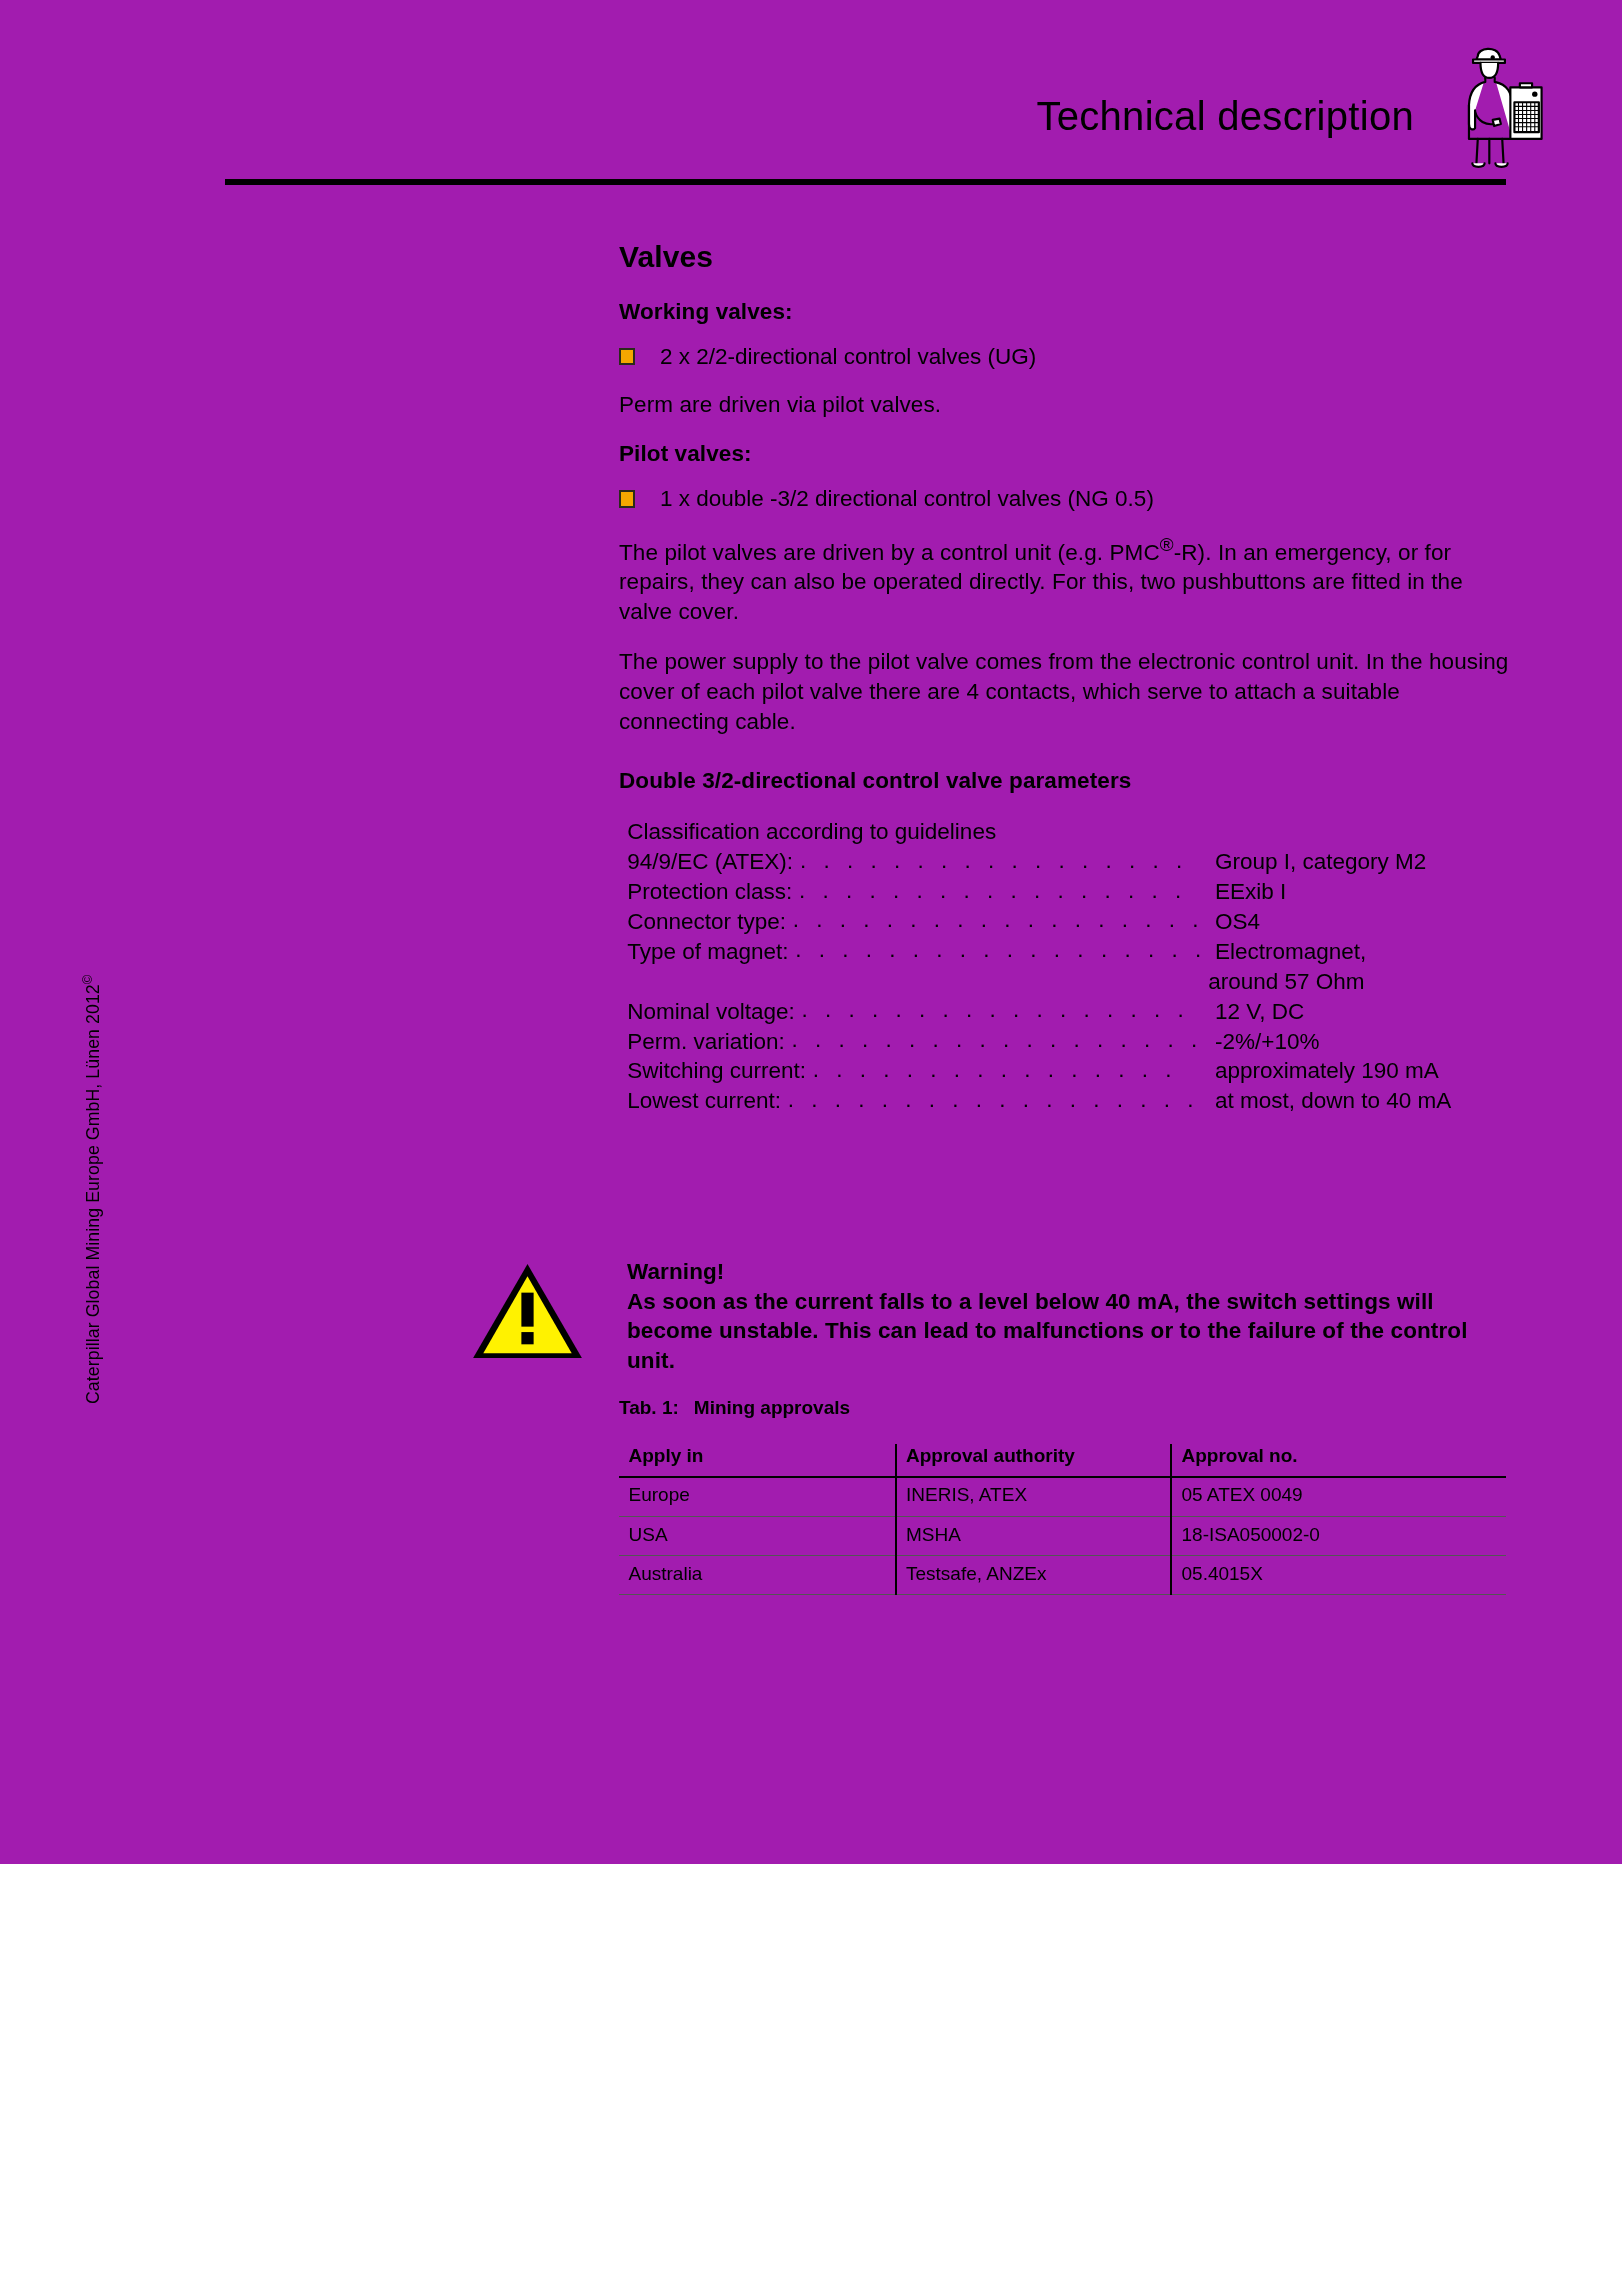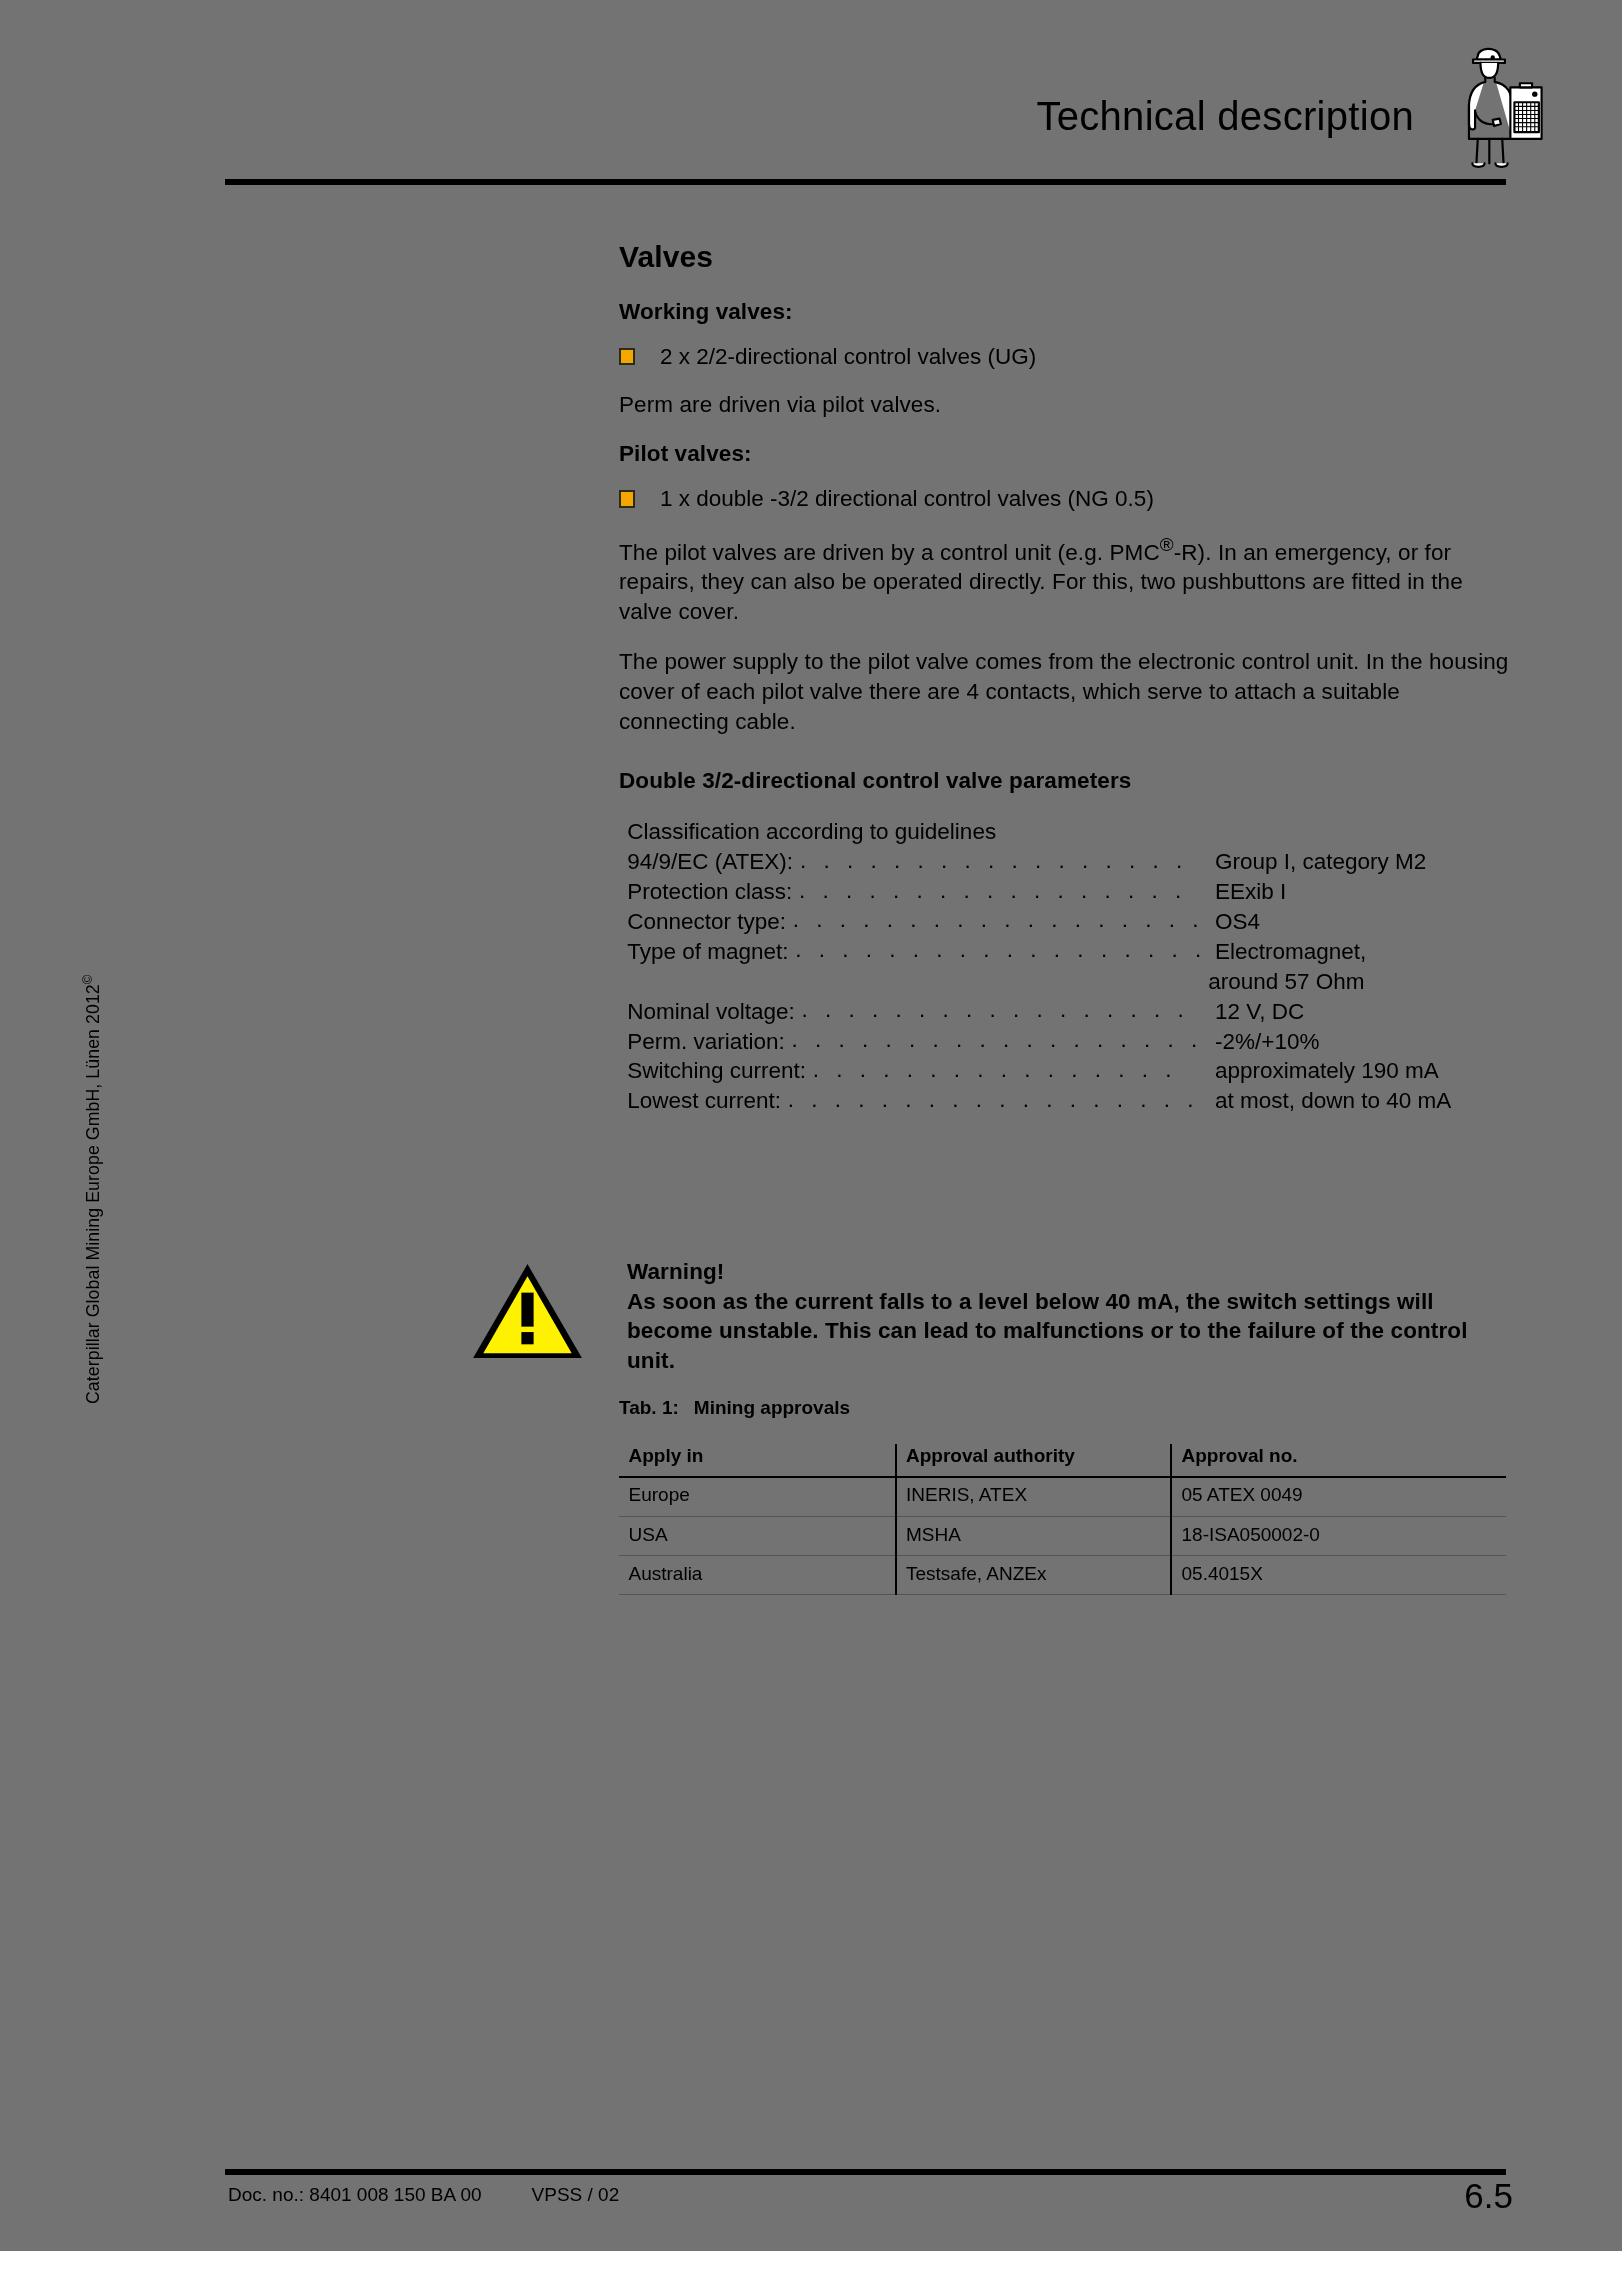--- a/index.html
+++ b/index.html
@@ -8,22 +8,22 @@
     background: #ffffff;
   }
   body {
     font-family: "Liberation Sans", sans-serif;
     color: #000000;
     -webkit-font-smoothing: antialiased;
   }
   .page {
     position: relative;
     width: 1622px;
-    height: 2251px;
-    background: #737373;
+    height: 1864px;
+    background: #a21caf;
     overflow: hidden;
   }
 
   
   .header {
     position: absolute;
     left: 0;
     top: 0;
     width: 1622px;
     height: 204px;

